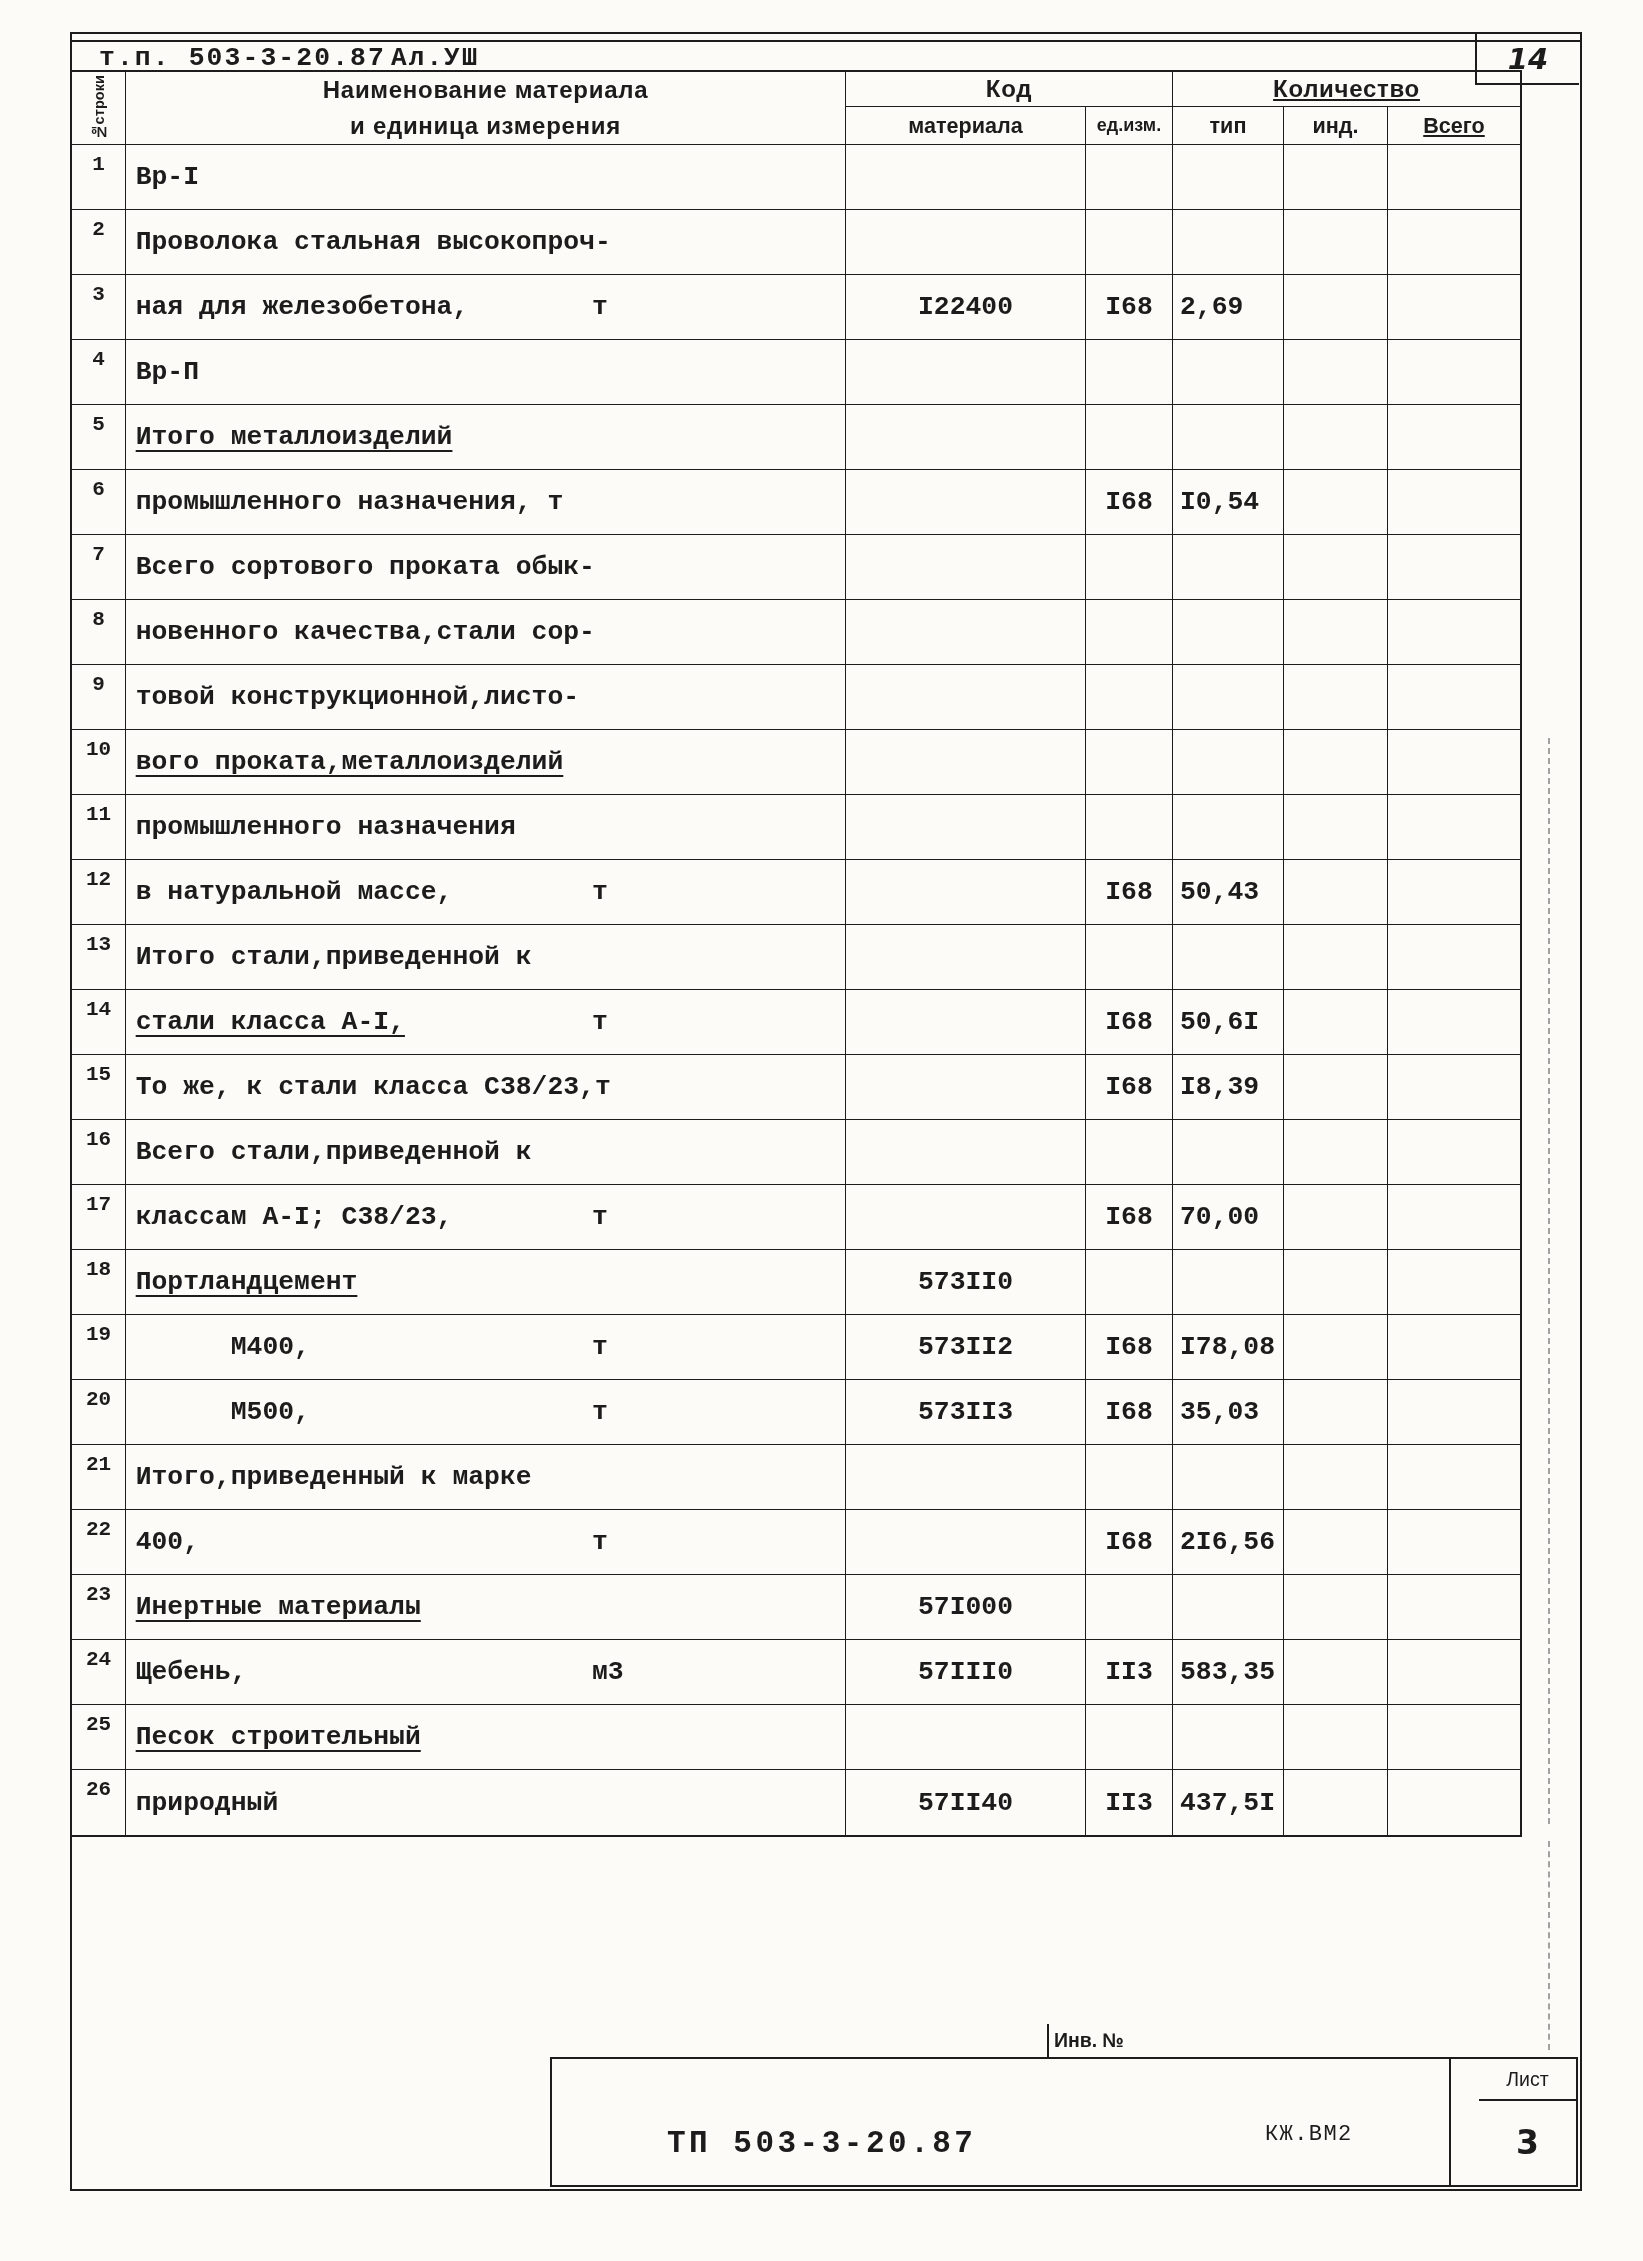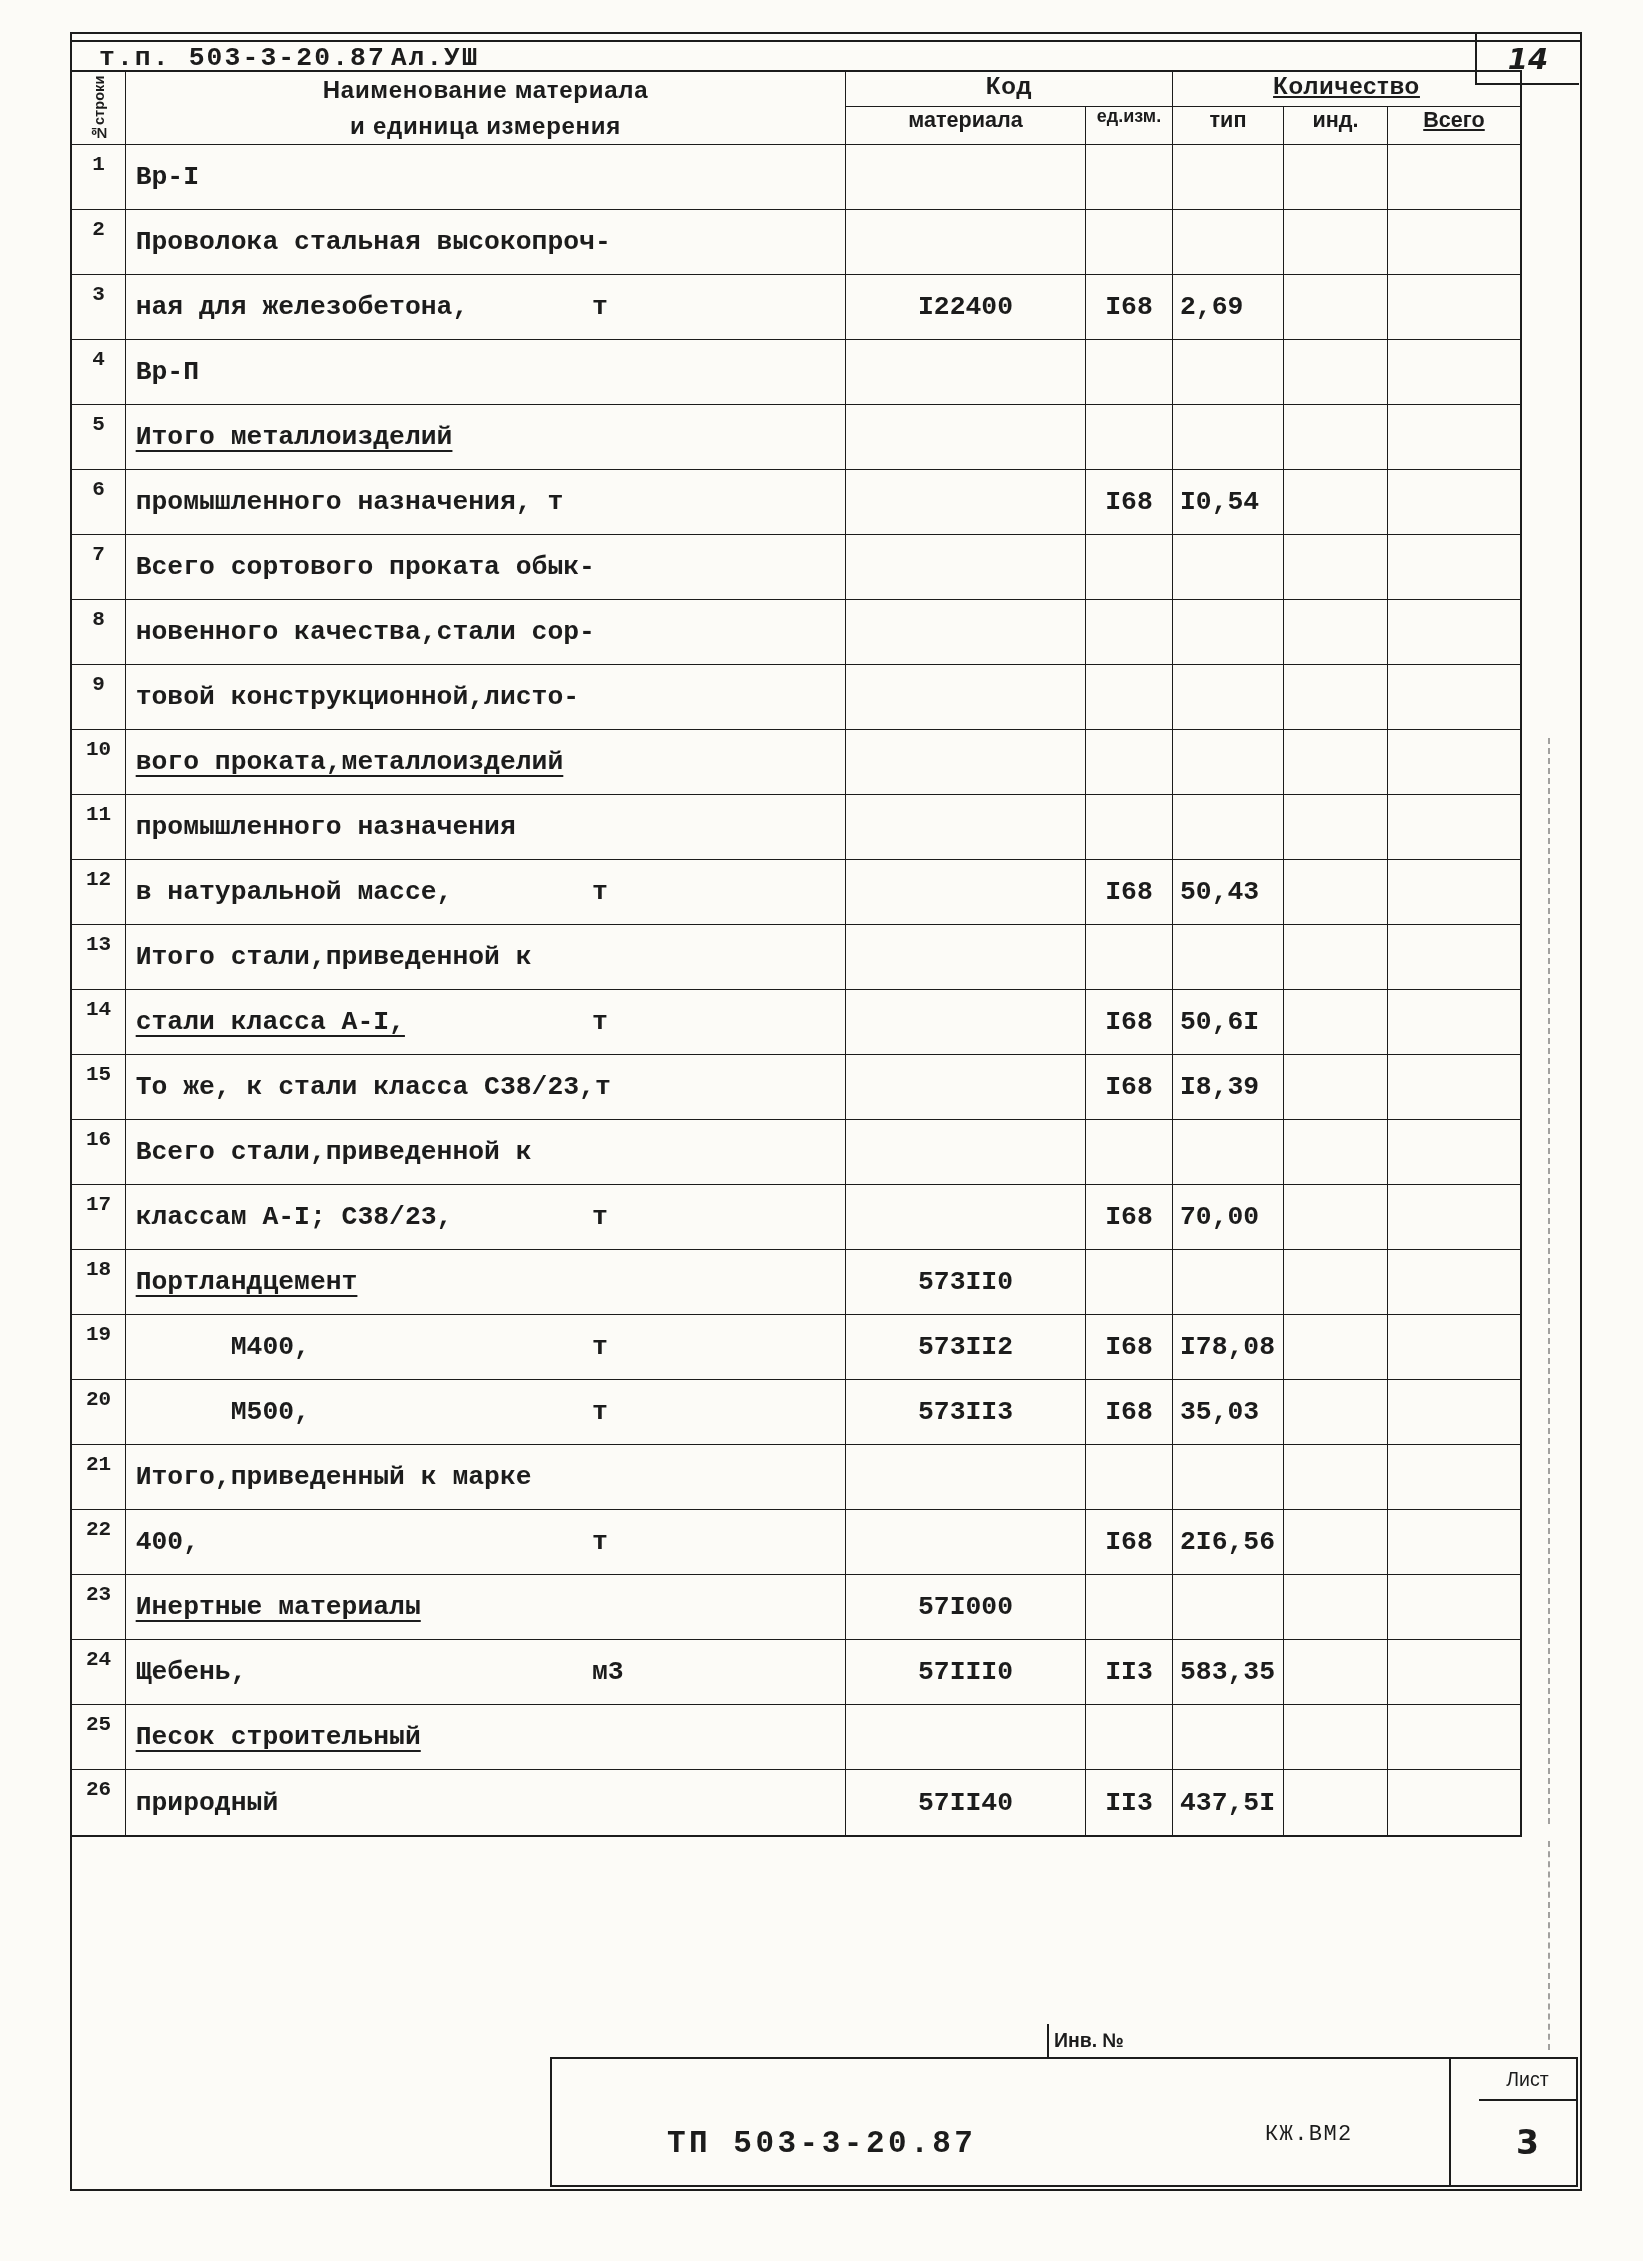--- a/index.html
+++ b/index.html
@@ -34,21 +34,21 @@
     display:grid;
     grid-template-columns:54px 720px 240px 87px 111px 104px 132px;
     grid-template-rows:35px 38px;
     grid-auto-rows:65px;
     border:2.1px solid var(--ink);
   }
   .cell{border-right:1.4px solid var(--ink);border-bottom:1.4px solid var(--ink);position:relative;box-sizing:border-box;}
   .cell.nr{border-right:none;text-decoration:underline;}
   .cell.lastrow{border-bottom:none;}
 
-  .h{display:flex;justify-content:center;text-align:center;
+  .h{display:flex;align-items:center;justify-content:center;text-align:center;
      font-family:"Liberation Sans","DejaVu Sans",sans-serif;font-weight:bold;}
   .rowhead{grid-row:1/3;grid-column:1;overflow:hidden;}
   .vhead{writing-mode:vertical-rl;transform:rotate(180deg);font-size:14.6px;letter-spacing:0;white-space:nowrap;}
   .namehead{grid-row:1/3;grid-column:2;flex-direction:column;font-size:24px;line-height:1.5;letter-spacing:0.7px;}
   .codegroup{grid-row:1;grid-column:3/5;font-size:24px;letter-spacing:0.7px;}
   .qtygroup{grid-row:1;grid-column:5/8;font-size:24px;letter-spacing:0.7px;}
   .sub{font-size:21.6px;}
   .s3{grid-row:2;grid-column:3;}
   .s4{grid-row:2;grid-column:4;flex-direction:row;font-size:18px;line-height:1.1;}
   .s5{grid-row:2;grid-column:5;}

